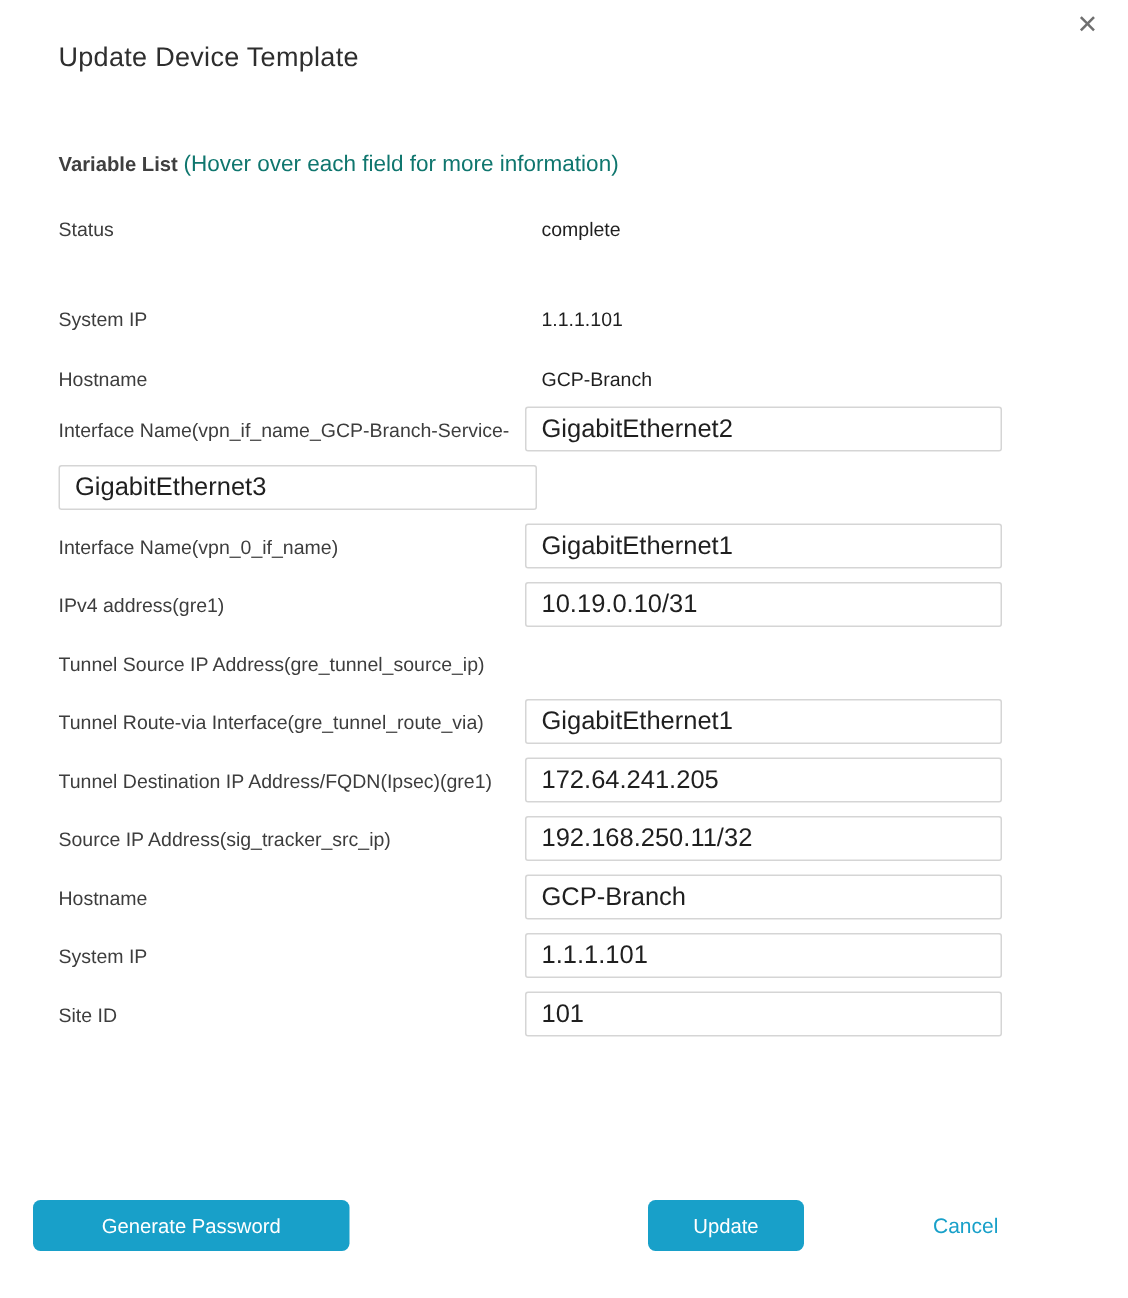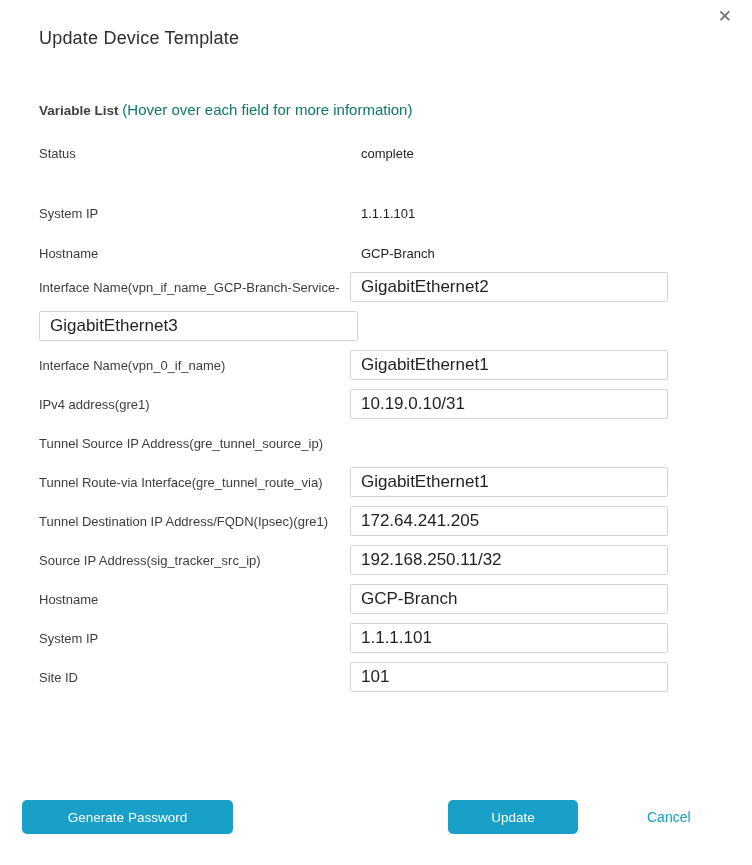--- a/index.html
+++ b/index.html
@@ -88,38 +88,37 @@
   }
 
   .footer {
     position: absolute;
     top: 800px;
     left: 0;
     width: 752px;
     height: 34px;
     display: flex;
     align-items: center;
-    gap: 16px;
   }
 
   .btn {
     border: none;
     border-radius: 5px;
     background: var(--accent, #18a0c9);
     color: #ffffff;
     font-family: "Liberation Sans", sans-serif;
     font-size: 13.5px;
     height: 34px;
     cursor: pointer;
   }
   .btn-generate { margin-left: 22px; width: 211px; }
-  .btn-update   { margin-left: 199px; width: 130px; }
+  .btn-update   { margin-left: 199px; width: 104px; }
 
   .cancel-link {
-    margin-left: 53px;
+    margin-left: 86px;
     background: none;
     border: none;
     padding: 0;
     font-family: "Liberation Sans", sans-serif;
     font-size: 14px;
     color: var(--accent, #18a0c9);
     cursor: pointer;
   }
 </style>
 </head>

